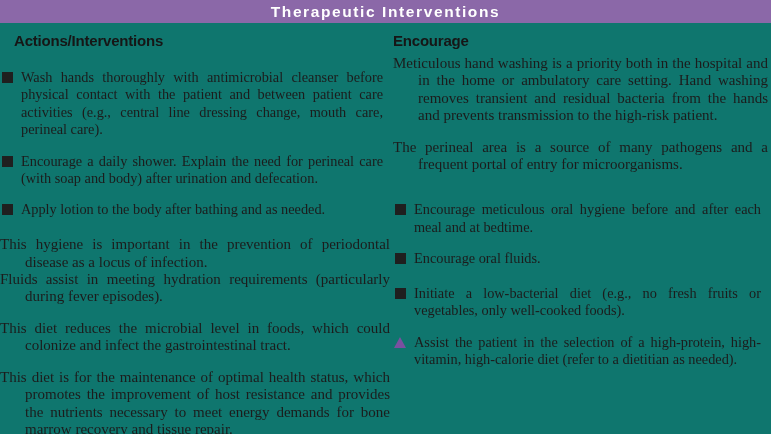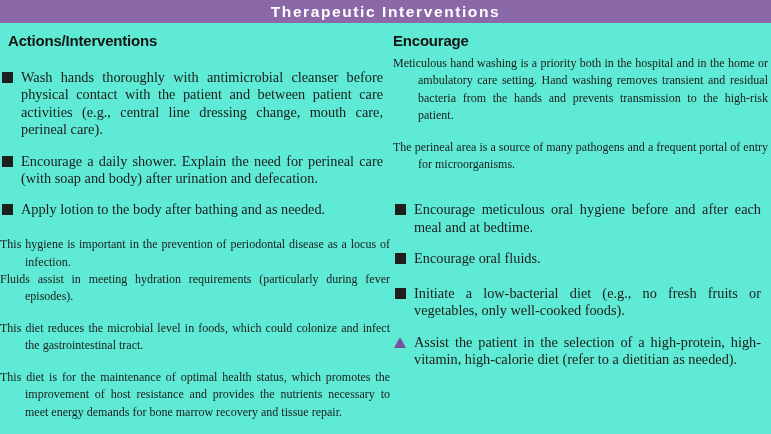--- a/index.html
+++ b/index.html
@@ -4,21 +4,21 @@
 <style>
   html, body {
     margin: 0;
     padding: 0;
     background: #ffffff;
   }
   .page {
     position: relative;
     width: 771px;
     height: 434px;
-    background: #5eead4;
+    background: #0f766e;
     overflow: hidden;
     font-family: "Liberation Serif", serif;
     color: #1c1c1c;
   }
   .title-bar {
     height: 23px;
     background: #8b68a8;
     display: flex;
     align-items: center;
     justify-content: center;
@@ -37,21 +37,21 @@
     padding: 0;
   }
   .col-header {
     font-family: "Liberation Sans", sans-serif;
     font-weight: 700;
     font-size: 15px;
     letter-spacing: -0.2px;
     color: #161616;
     padding: 9px 0 6px 0;
   }
-  .col-header.left { padding-left: 8px; }
+  .col-header.left { padding-left: 14px; }
   .action-cell {
     position: relative;
     padding: 0 10px 0 21px;
     text-align: justify;
     font-size: 14.3px;
     line-height: 17.4px;
     margin-top: 14px;
   }
   .bullet {
     position: absolute;
@@ -69,21 +69,21 @@
     border-right: 6.5px solid transparent;
     border-bottom: 11px solid #7a50a0;
     top: 3px;
     left: 1px;
   }
   .rationale-cell {
     padding-left: 25px;
     text-indent: -25px;
     padding-right: 3px;
     text-align: justify;
-    font-size: 12px;
+    font-size: 15px;
     line-height: 17.4px;
   }
 </style>
 </head>
 <body>
 
 <div class="page">
 
   <div class="title-bar">
     <span>Therapeutic Interventions</span>

